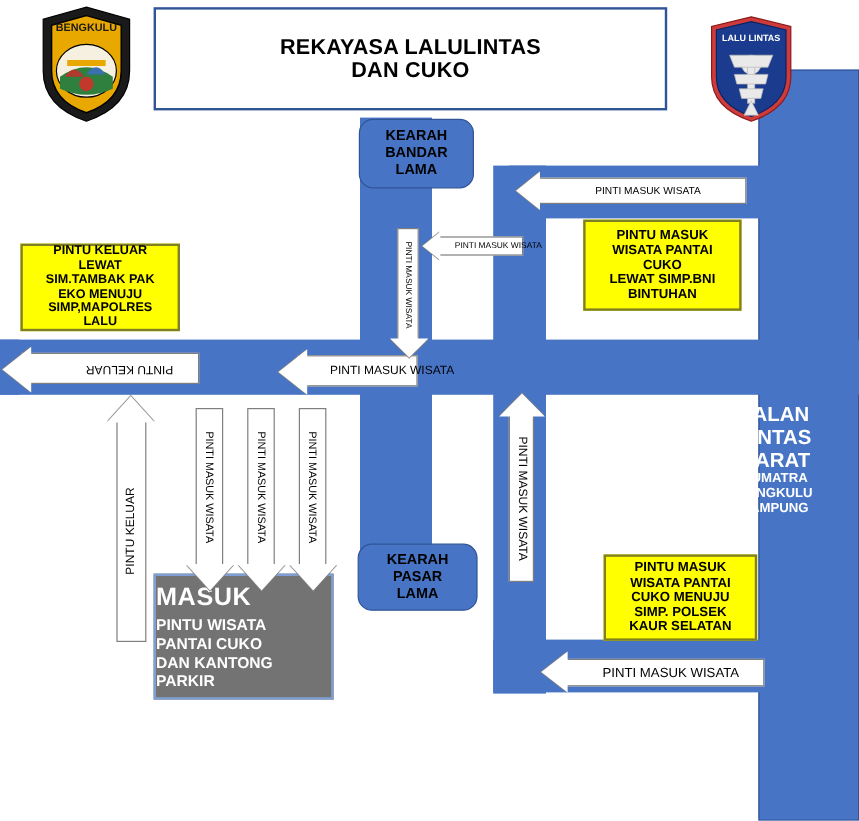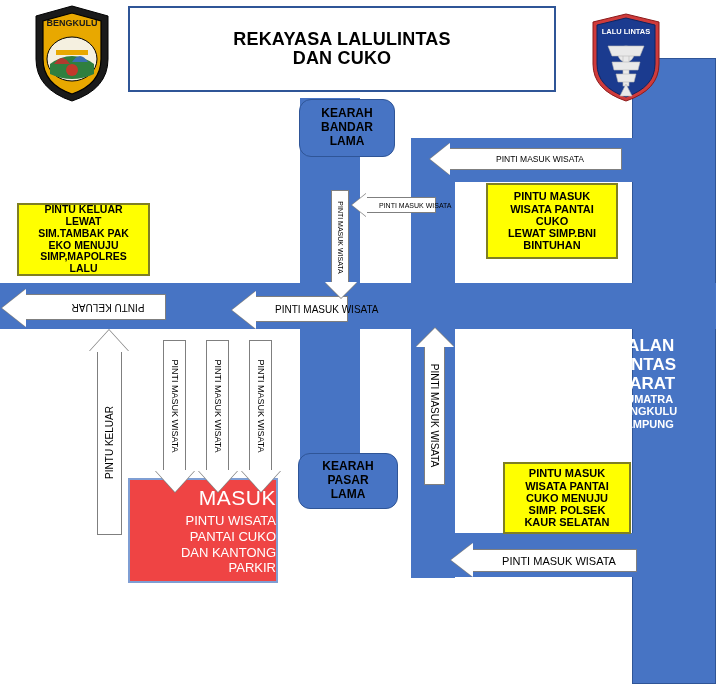--- a/index.html
+++ b/index.html
@@ -63,27 +63,27 @@
     align-items:center; justify-content:center;
     text-align:left;
     color:#000; font-weight:bold;
     line-height:1.15;
   }
   .bsign span{ display:block; }
 
   
   .masuk-sign{
     position:absolute;
-    background:#ef4444;
+    background:#737373;
     border:2px solid #7f9ed3;
     box-sizing:border-box;
     display:flex; flex-direction:column;
-    align-items:flex-end; justify-content:center;
+    align-items:flex-start; justify-content:center;
     text-align:center;
-    color:#ffffff; font-weight:normal;
+    color:#ffffff; font-weight:bold;
     line-height:1.2;
   }
   .masuk-sign .m-head{ font-size:21px; letter-spacing:.5px; margin-bottom:3px;}
   .masuk-sign .m-sub{ font-size:13px; }
 
   
   .jlb{
     position:absolute;
     color:#ffffff; text-align:center; font-weight:bold;
     line-height:1.12;

